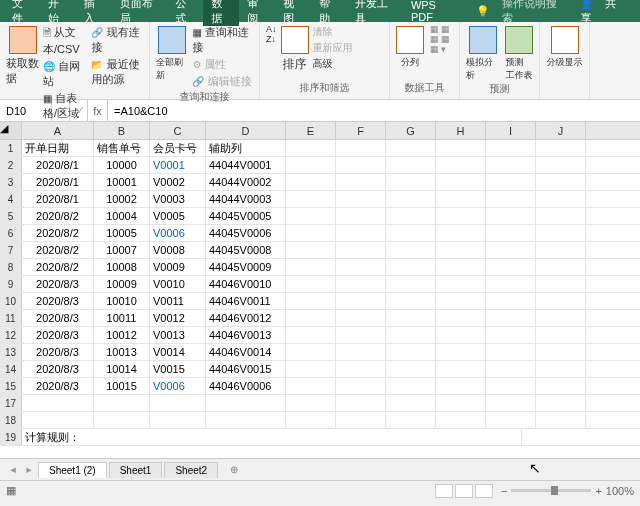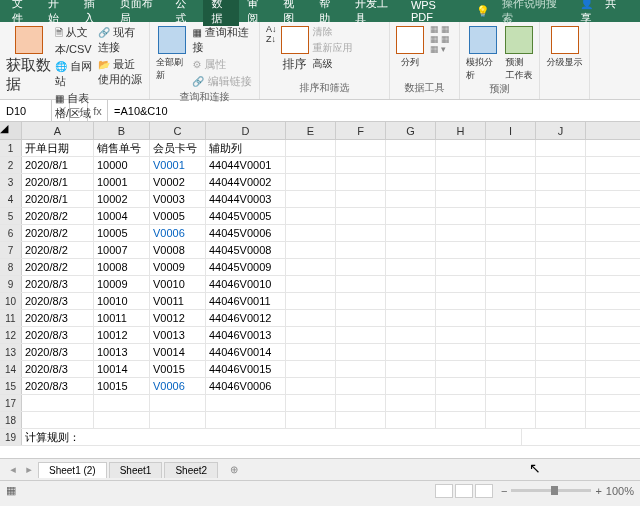--- a/index.html
+++ b/index.html
@@ -24,21 +24,21 @@
 .nb-fx{width:20px;justify-content:center;color:#666}
 .nb-formula{flex:1;border:none}
 .grid{background:#fff;position:relative;height:336px;overflow:hidden}
 .colhdr{display:flex;background:#e8e8e8;height:18px;border-bottom:1px solid #ccc}
 .colhdr .corner{width:22px;border-right:1px solid #ccc;background:#e0e0e0}
 .colhdr .ch{border-right:1px solid #ccc;text-align:center;line-height:18px;color:#333}
 .rows{height:318px;overflow:hidden}
 .row{display:flex;height:17px;border-bottom:1px solid #e5e5e5}
 .rowhdr{width:22px;background:#e8e8e8;border-right:1px solid #ccc;text-align:center;line-height:17px;color:#333;font-size:10px}
 .cell{border-right:1px solid #e5e5e5;padding:0 3px;line-height:17px;white-space:nowrap;overflow:hidden}
-.cell.r{text-align:left}
+.cell.r{text-align:center}
 .cell.link{color:#0563c1}
 .cA{width:72px}.cB{width:56px}.cC{width:56px}.cD{width:80px}.cE,.cF,.cG,.cH,.cI,.cJ{width:50px}
 .tabs{background:#f0f0f0;border-top:1px solid #ccc;height:22px;display:flex;align-items:center;padding-left:6px;gap:2px}
 .tabbtn{width:14px;text-align:center;color:#999}
 .tab{padding:2px 10px;background:#fff;border:1px solid #ccc;border-bottom:none;font-size:10px}
 .tab.inactive{background:#e8e8e8}
 .tab.add{background:none;border:none;color:#888}
 .status{background:#f0f0f0;border-top:1px solid #ccc;height:20px;display:flex;align-items:center;padding:0 6px;font-size:10px;color:#666}
 .status .views{margin-left:auto;display:flex;gap:2px}
 .status .vbtn{width:18px;height:14px;border:1px solid #ccc;background:#fff}
@@ -64,21 +64,21 @@
   <span>WPS PDF</span>
   <span class="search">💡 <span>操作说明搜索</span></span>
   <span class="share">👤 <span>共享</span></span>
 </div>
 
 <div class="ribbon">
   <div class="rgroup" style="width:150px">
     <div style="display:flex;gap:4px">
       <div class="ritem">
           <div class="ricon"></div>
-          <div style="white-space:pre;font-size:15px">获取数
+          <div style="white-space:pre;font-size:11px">获取数
 据</div>
         </div>
       <div>
         <div class="rtext">🗎 <span>从文本/CSV</span></div>
         <div class="rtext">🌐 <span>自网站</span></div>
         <div class="rtext">▦ <span>自表格/区域</span></div>
       </div>
       <div>
         <div class="rtext">🔗 <span>现有连接</span></div>
         <div class="rtext">📂 <span>最近使用的源</span></div>

